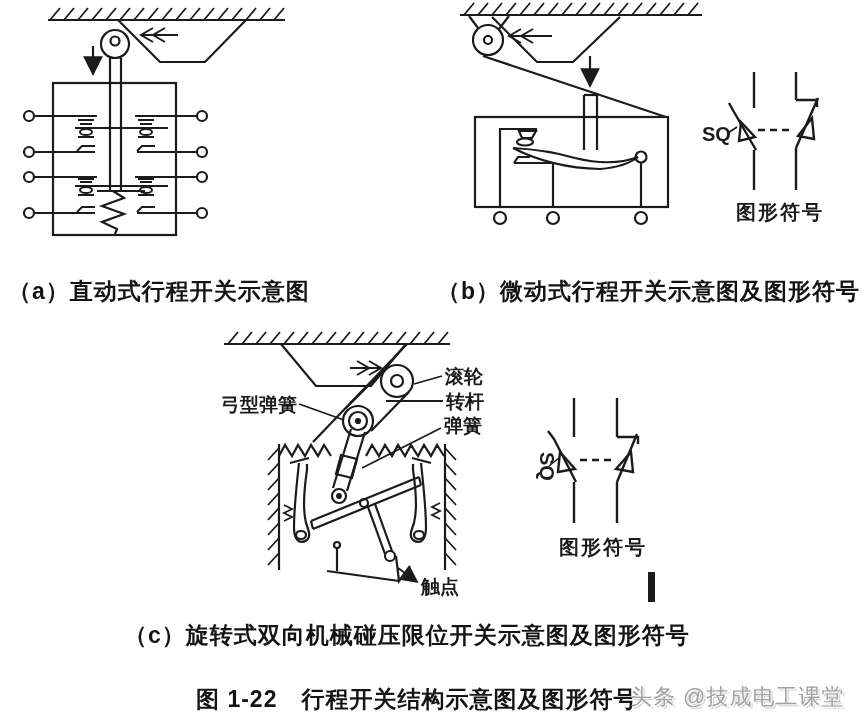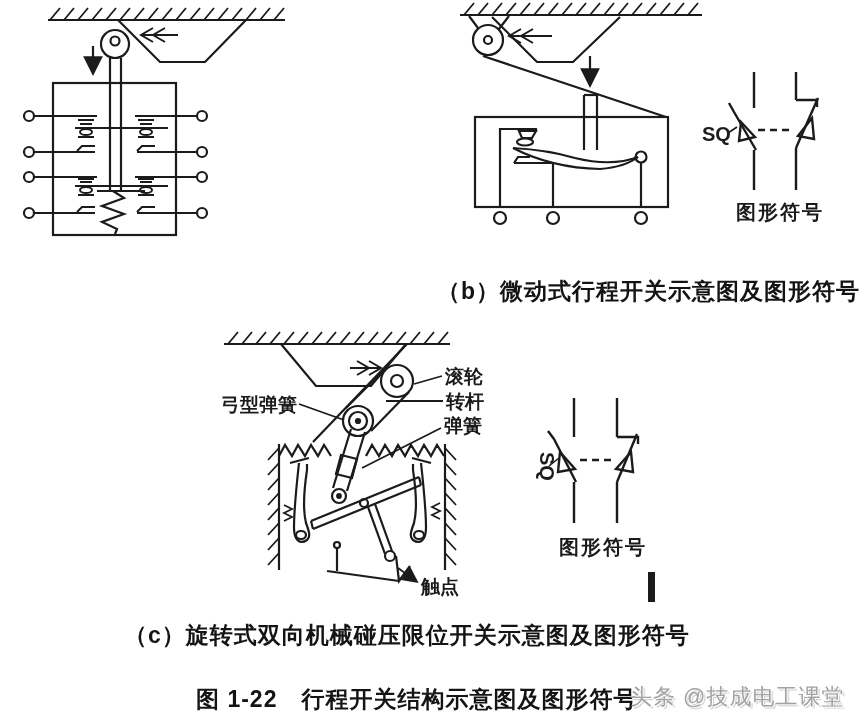--- a/index.html
+++ b/index.html
@@ -259,18 +259,19 @@
     <line x1="637" y1="434" x2="617" y2="482"></line>
     <polygon points="631,452 616,469 633,472"></polygon>
     <line x1="617" y1="482" x2="617" y2="523"></line>
     <line x1="549" y1="466" x2="559" y2="458" stroke-width="1.6"></line>
     <text x="540" y="452" font-size="20" transform="rotate(90 540 452)" stroke="none" fill="#1b1b1b">SQ</text>
     <text x="559" y="554" font-size="20" letter-spacing="2" stroke="none" fill="#1b1b1b">图形符号</text>
     <rect x="648" y="572" width="7" height="30" fill="#1b1b1b" stroke="none"></rect>
   </g>
 </svg>
 
+<div class="caption cap-a">（a）直动式行程开关示意图</div>
 <div class="caption cap-c">（c）旋转式双向机械碰压限位开关示意图及图形符号</div>
 <div class="caption cap-b">（b）微动式行程开关示意图及图形符号</div>
 <div class="caption cap-fig">图 1-22　行程开关结构示意图及图形符号</div>
 <div class="watermark">头条 @技成电工课堂</div>
 
 </div>
 
 </body></html>

